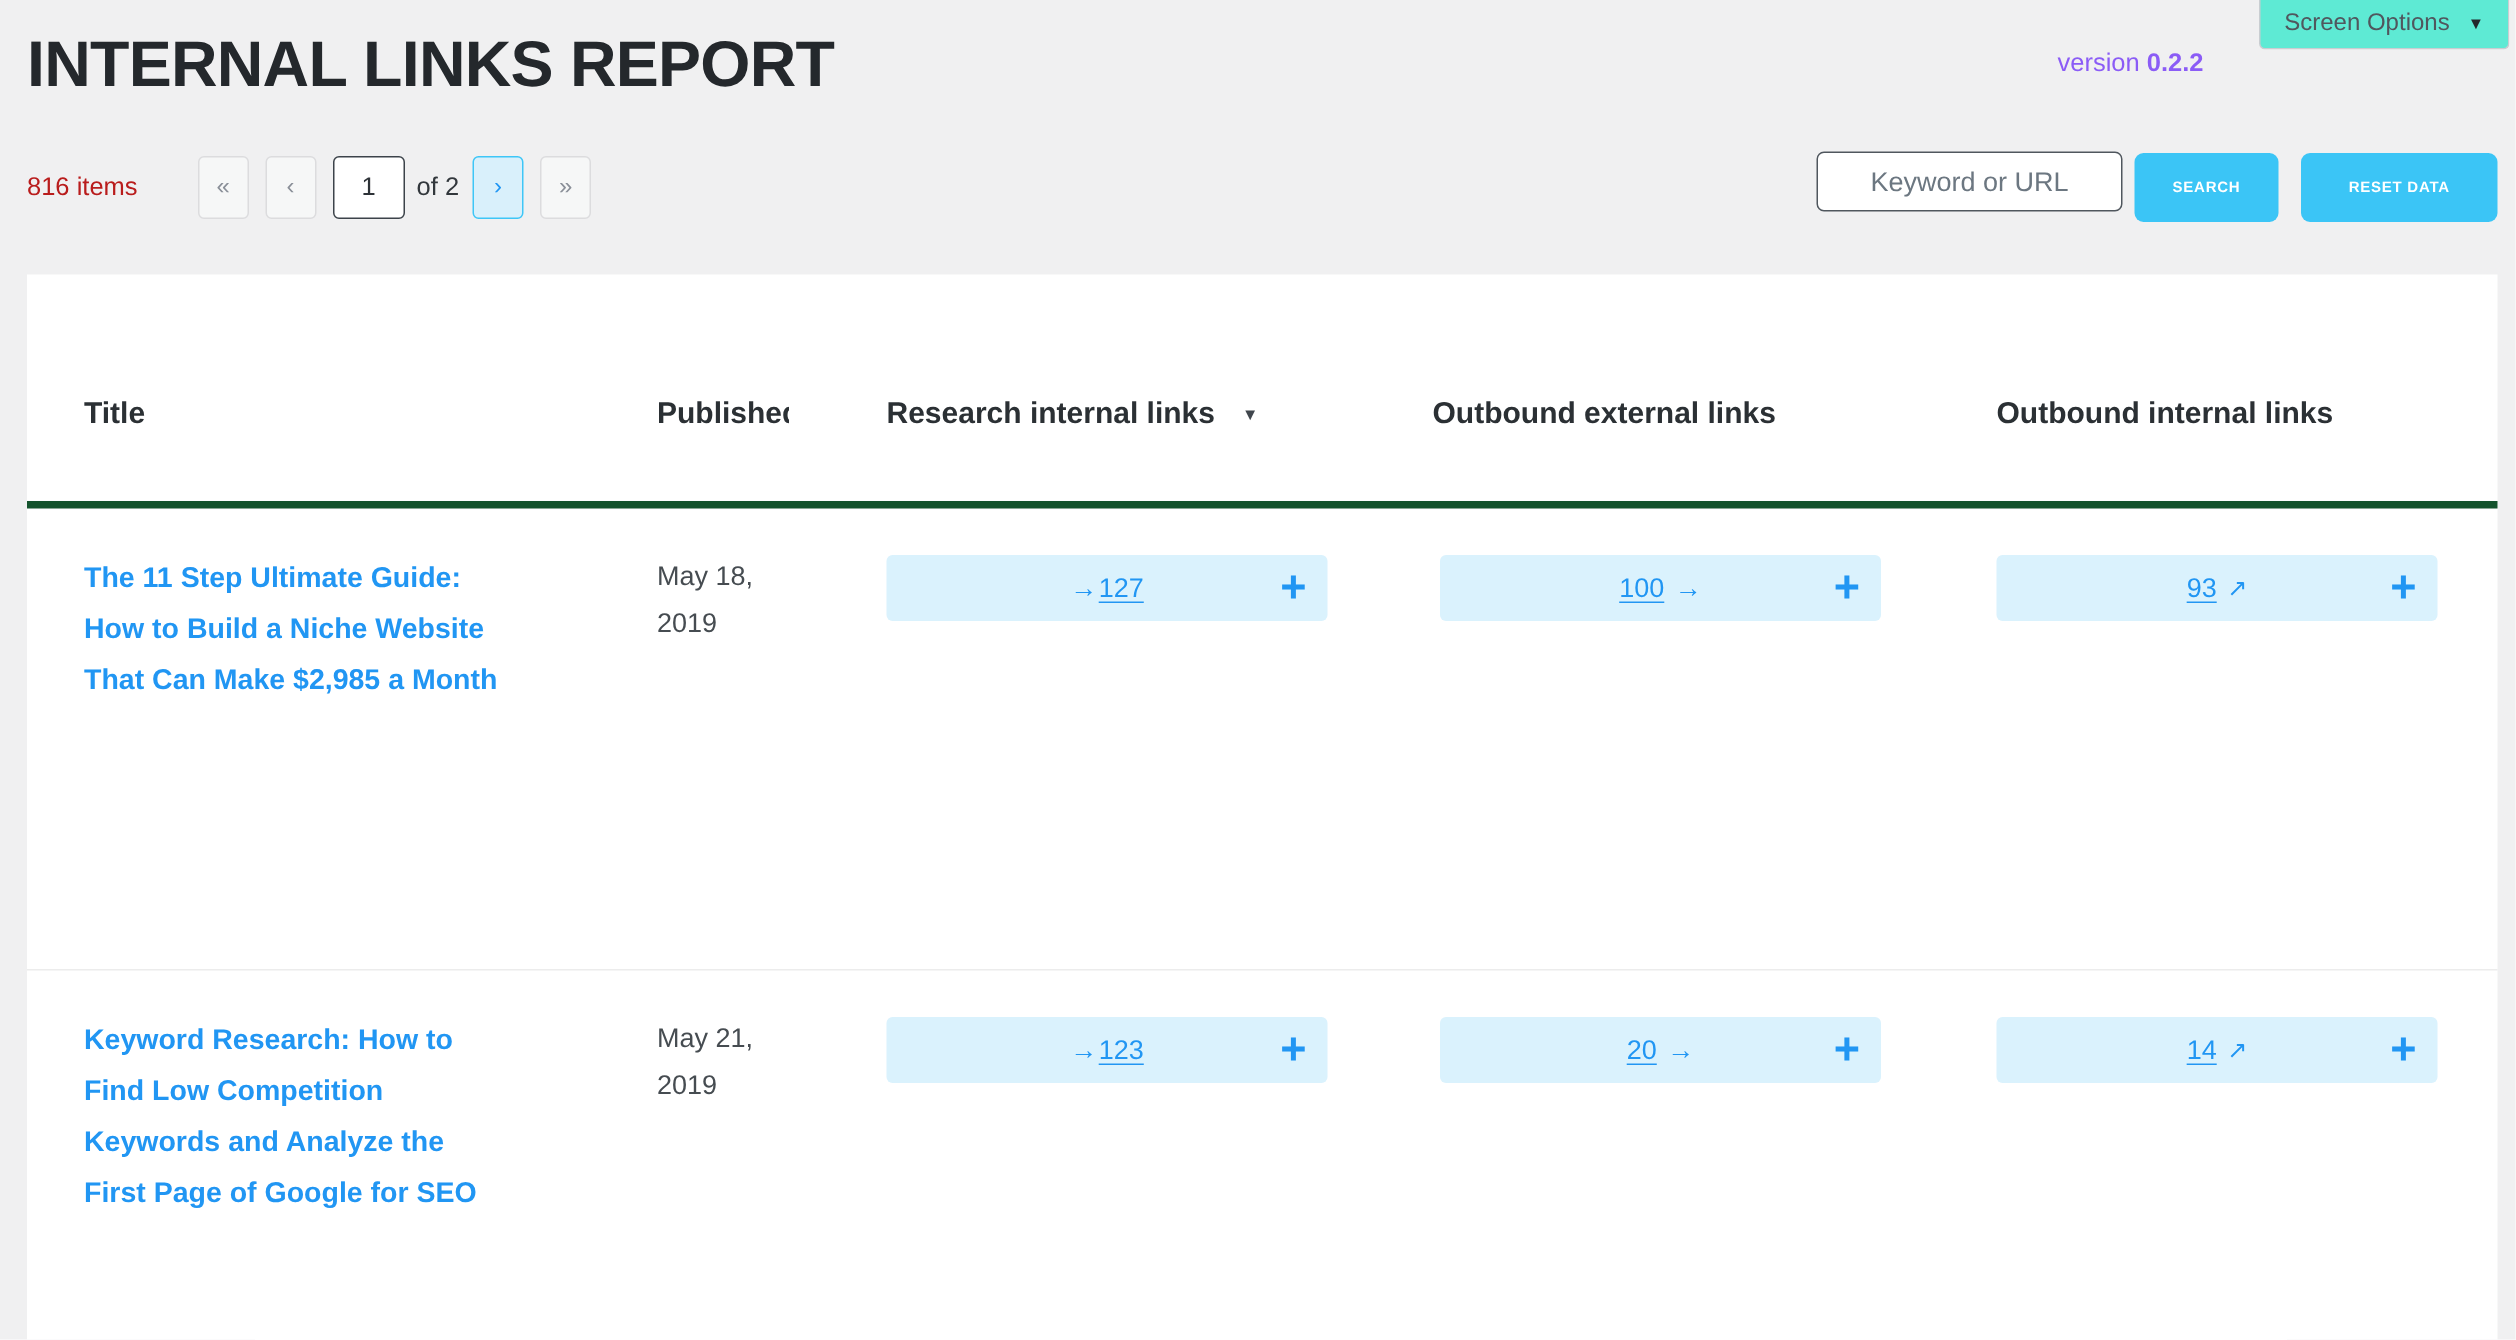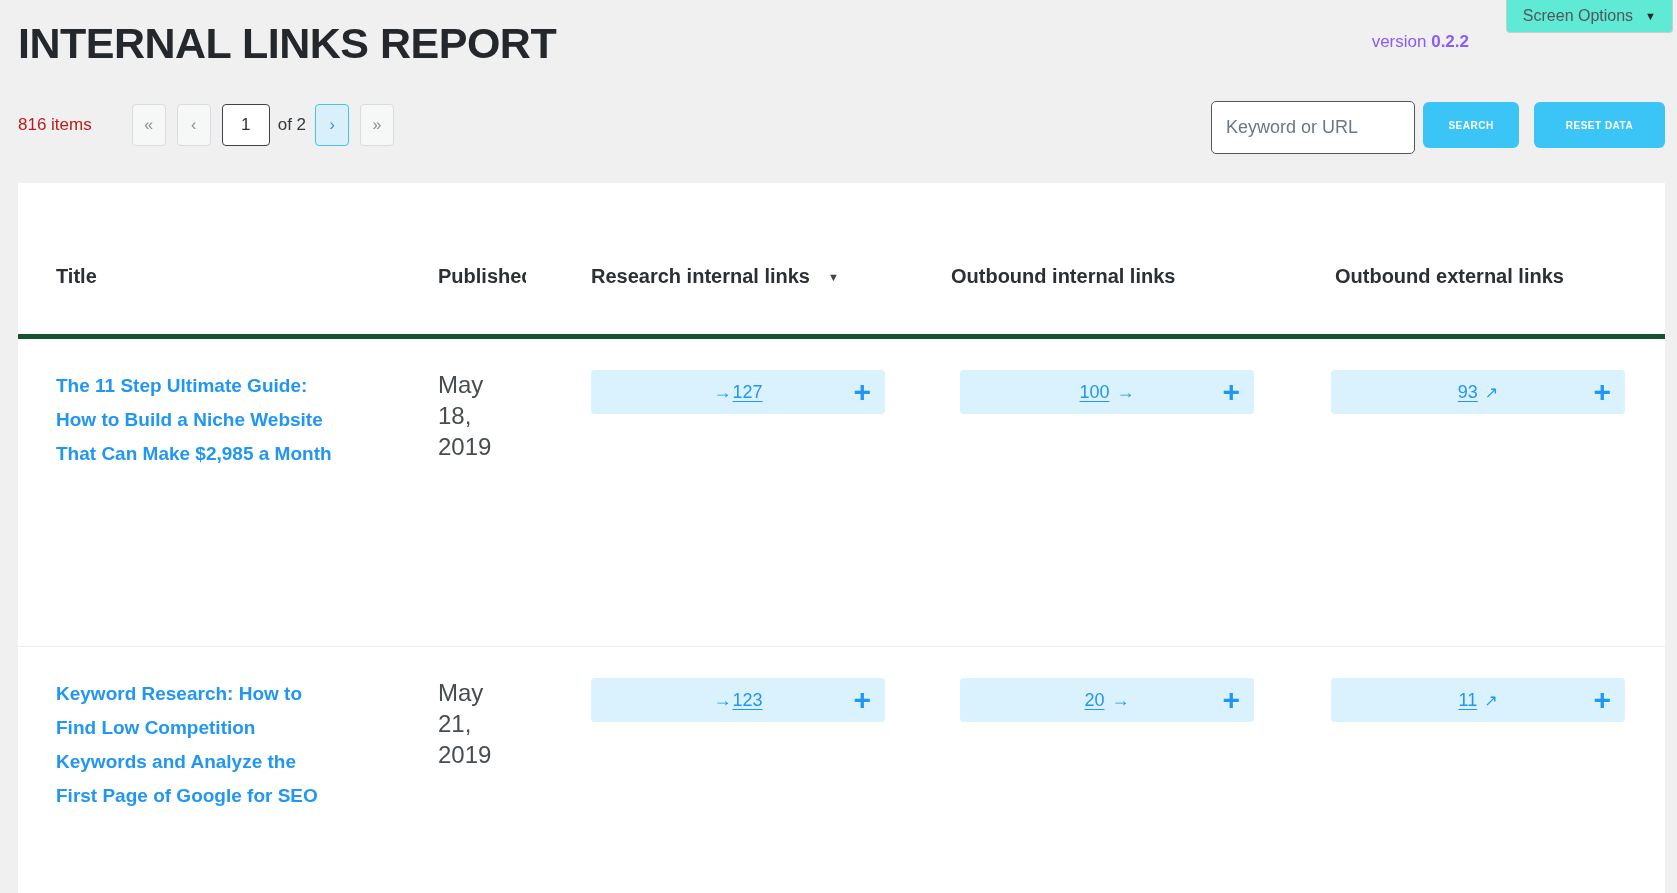--- a/index.html
+++ b/index.html
@@ -57,25 +57,26 @@
     width:48px; height:42px; margin-right:8px;
     border:1.5px solid #3c434a; border-radius:4px;
     text-align:center; font-size:17px; color:#2d3237;
     font-family:"Liberation Sans", sans-serif;
     background:#fff;
   }
   .of-label { font-size:17px; color:#32373c; margin-right:9px;text-align:right; }
 
   .search-area { position:absolute; top:-6px; right:0; height:60px; }
   .search-input {
-    position:absolute; left:1211px; top:0; width:204px; height:53px;
+    position:absolute; left:1211px; top:0; width:204px; height:40px;
     border:1.5px solid #50575e; border-radius:5px;
     padding:0 14px; font-size:18px; color:#32373c;
     font-family:"Liberation Sans", sans-serif;
     background:#fff;
+    text-align:center;
   }
   .search-input::placeholder { color:#6c7781; }
   .btn-cyan {
     position:absolute; top:1px; height:46px;
     background:#3bc5f6; color:#ffffff;
     border:none; border-radius:6px;
     font-size:10px; font-weight:700; letter-spacing:0.5px;
     font-family:"Liberation Sans", sans-serif;
     cursor:pointer;
   }
@@ -107,21 +108,21 @@
   .trow { min-height:308px; border-bottom:1px solid #ececec; }
   .trow:last-child { border-bottom:none; }
 
   .cell-title { padding-top:30px; }
   .title-link {
     display:block; max-width:278px;
     font-size:19px; font-weight:700; line-height:34px;
     color:#2196f3; text-decoration:none; cursor:pointer;
   }
   .cell-date { padding-top:30px; padding-left:32px; }
-  .date-text { width:70px; font-size:24px; line-height:31px; color:#464c51; }
+  .date-text { width:70px; font-size:18px; line-height:31px; color:#464c51; }
 
   .cell-links { padding-top:31px; }
   .pill {
     width:294px; height:44px;
     background:#daf2fd; border-radius:4px;
     position:relative;
     display:flex; align-items:center; justify-content:center;
   }
   .pill-offset { margin-left:9px; }
   .count-link {
@@ -186,25 +187,25 @@
     <div class="th">
       <span>Title</span>
     </div>
     <div class="th th-published">
       <span class="clip">Published</span>
     </div>
     <div class="th">
       <span>Research internal links</span>
       <span class="sort-caret">▼</span>
     </div>
+    <div class="th th-ext">
+      <span>Outbound external links</span>
+    </div>
     <div class="th">
       <span>Outbound internal links</span>
-    </div>
-    <div class="th th-ext">
-      <span>Outbound external links</span>
     </div>
   </div>
 
   <div id="table-body">
   <div class="grid-row trow">
     <div class="cell-title">
       <a class="title-link">The 11 Step Ultimate Guide: How to Build a Niche Website That Can Make $2,985 a Month</a>
     </div>
     <div class="cell-date">
       <div class="date-text">May 18, 2019</div>
@@ -259,21 +260,21 @@
         <a class="count-link">
           <span class="count-num">20</span>
           <span class="arrow arrow-after">→</span>
         </a>
         <button class="plus-btn">+</button>
       </div>
     </div>
     <div class="cell-links">
       <div class="pill">
         <a class="count-link">
-          <span class="count-num">11</span>
+          <span class="count-num">14</span>
           <span class="arrow arrow-ext">↗</span>
         </a>
         <button class="plus-btn">+</button>
       </div>
     </div>
   </div>
 </div>
 </div>
 
 </body></html>

